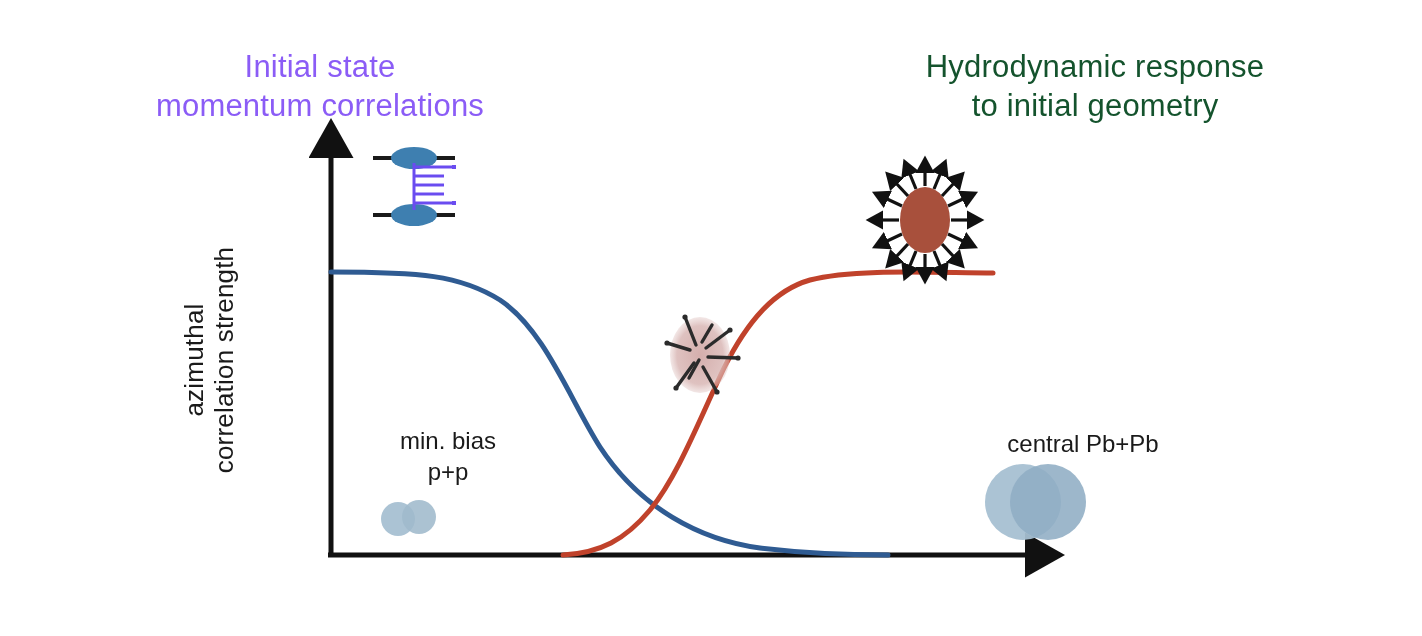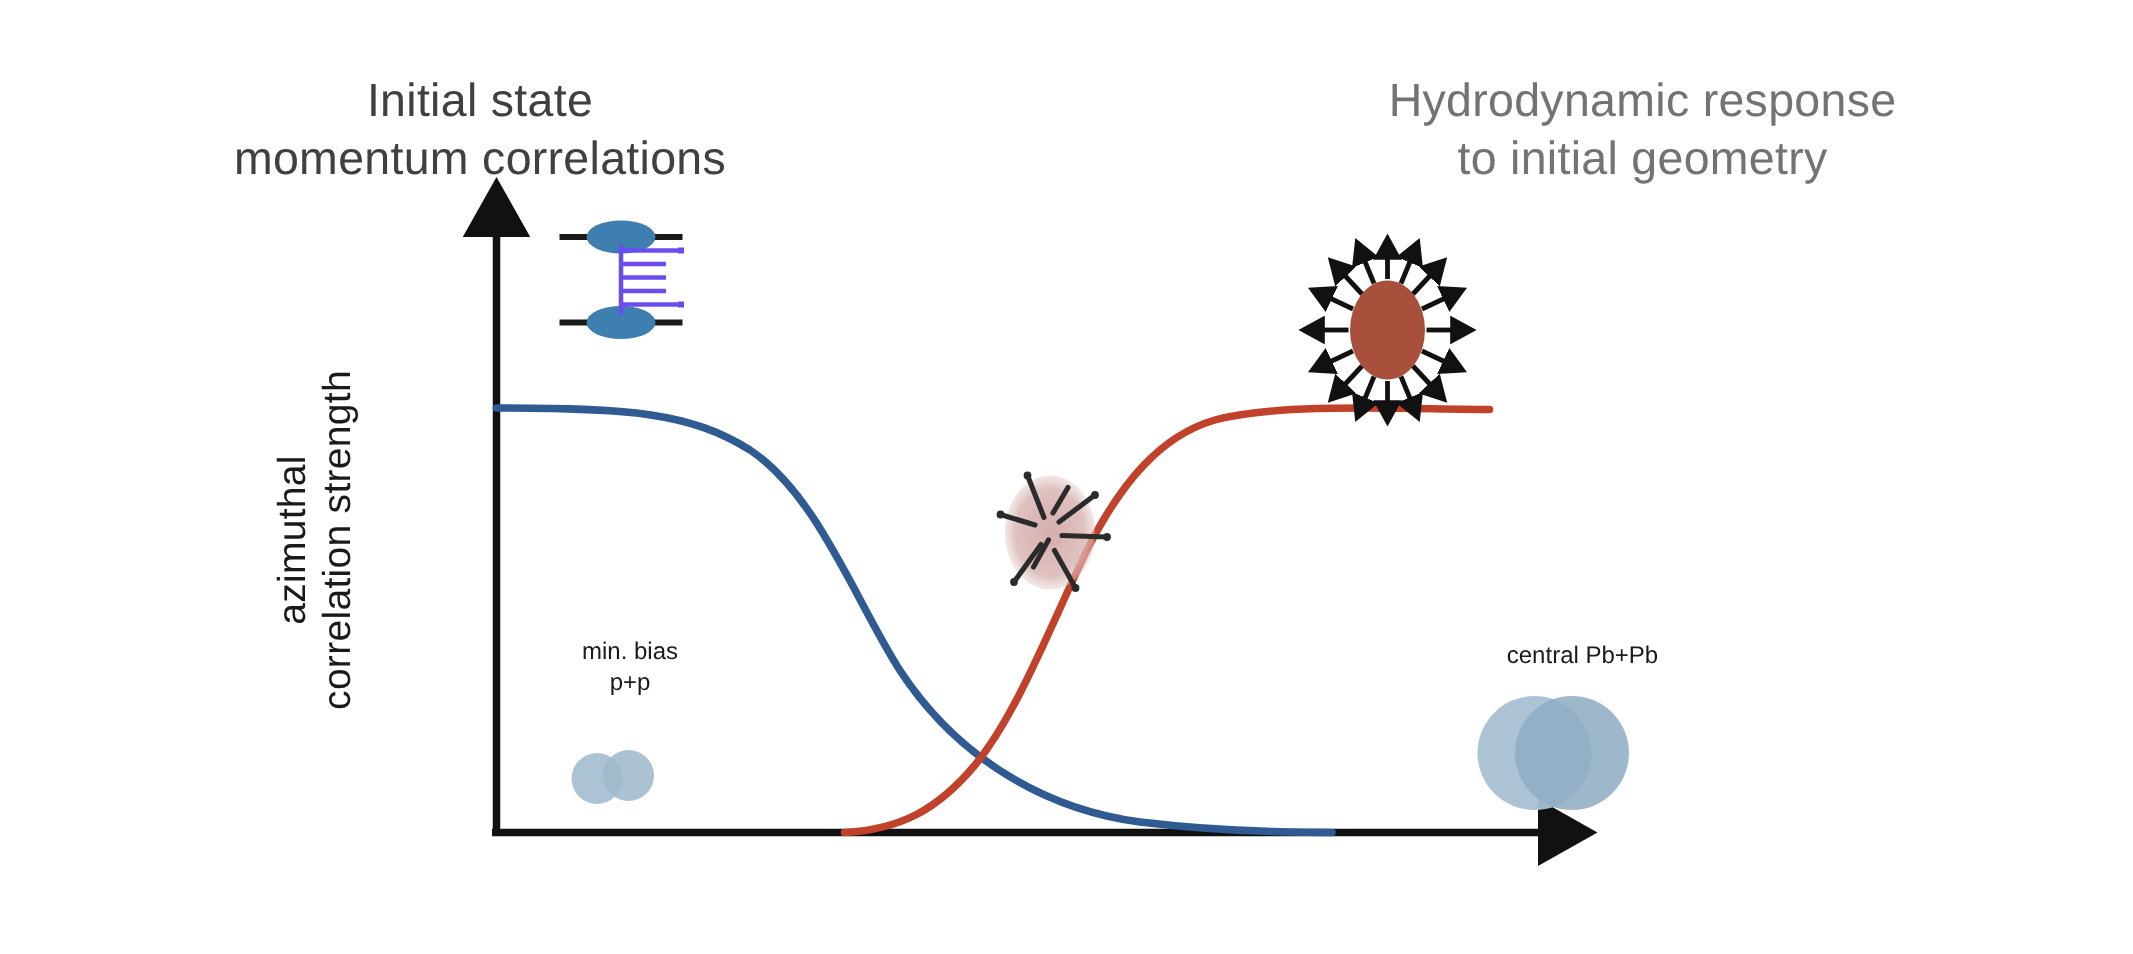--- a/index.html
+++ b/index.html
@@ -23,27 +23,27 @@
     font-size: 31px;
     line-height: 1.25;
     font-family: "Liberation Sans", sans-serif;
     white-space: pre-line;
     letter-spacing: 0.2px;
   }
   #title-left {
     left: 90px;
     top: 48px;
     width: 460px;
-    color: #404040;
+    color: #8b5cf6;
   }
   #title-right {
     left: 855px;
     top: 48px;
     width: 480px;
-    color: #737373;
+    color: #14532d;
   }
   .axis-label {
     position: absolute;
     font-size: 26px;
     color: #1a1a1a;
     font-family: "Liberation Sans", sans-serif;
     letter-spacing: 0.2px;
   }
   #ylabel {
     left: -10px;
@@ -62,26 +62,27 @@
     text-align: center;
   }
   #xlabel sub {
     font-size: 17px;
     vertical-align: baseline;
     position: relative;
     top: 5px;
   }
   .annot {
     position: absolute;
-    font-size: 16px;
+    font-size: 24px;
     color: #1a1a1a;
     text-align: center;
     line-height: 1.3;
     white-space: pre-line;
     font-family: "Liberation Sans", sans-serif;
+    margin-left: 28px;
   }
   #annot-pp {
     left: 330px;
     top: 425px;
     width: 180px;
   }
   #annot-pbpb {
     left: 935px;
     top: 428px;
     width: 240px;

